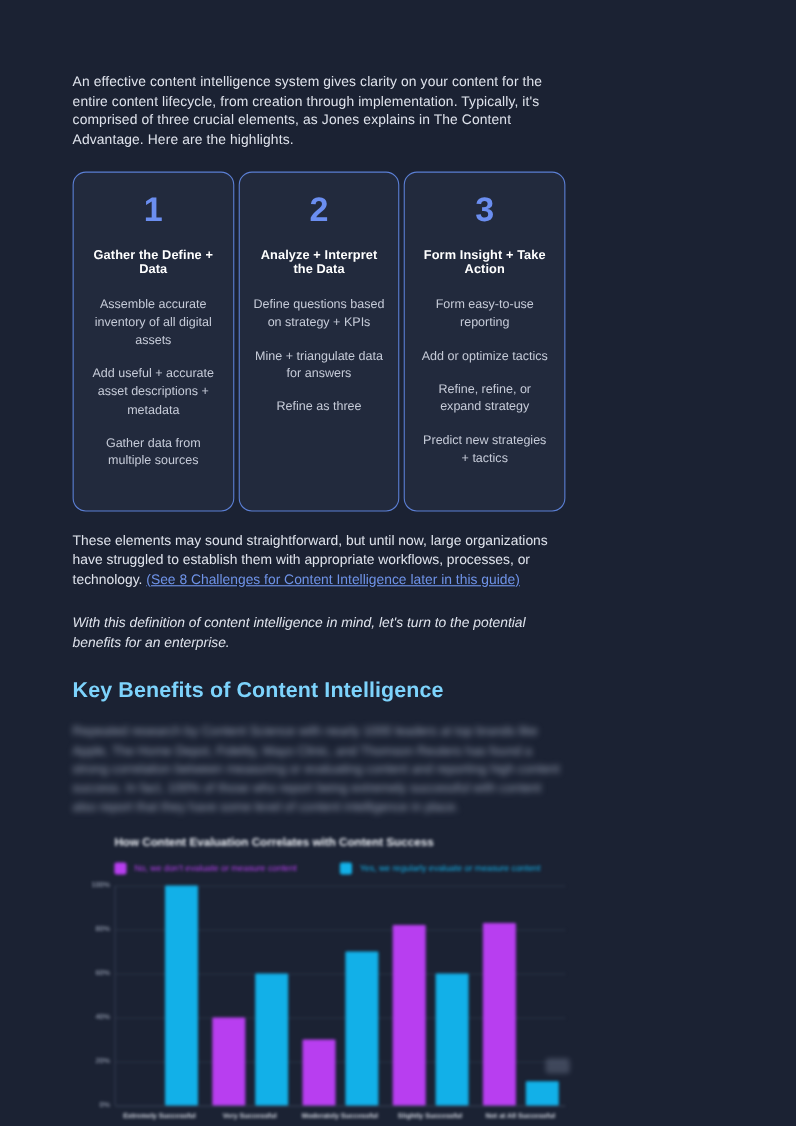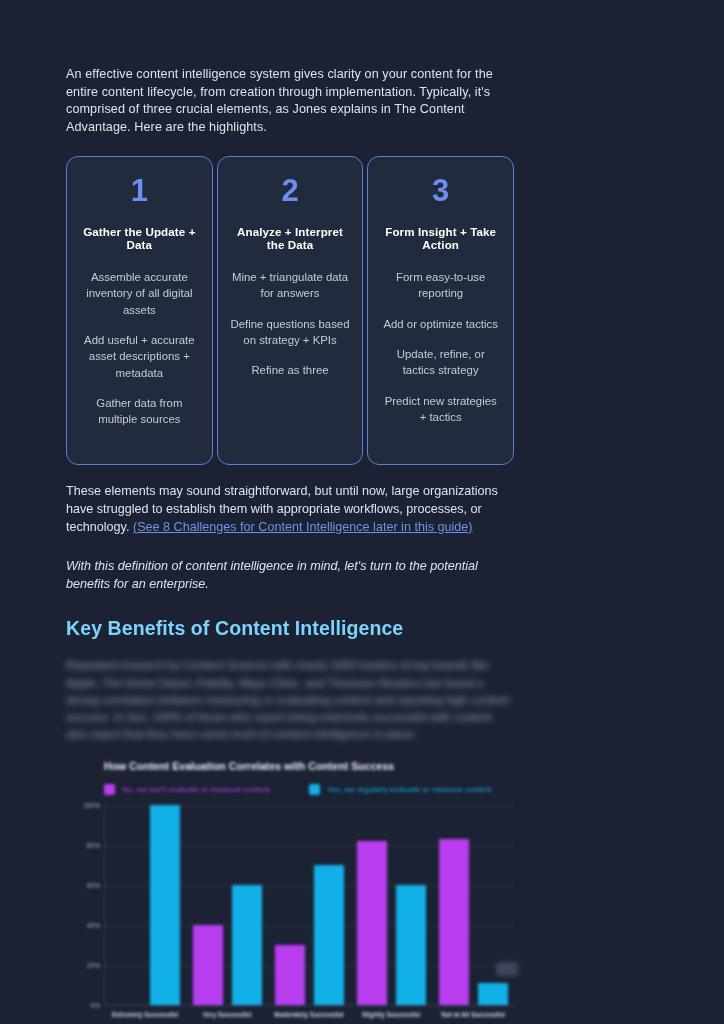--- a/index.html
+++ b/index.html
@@ -229,40 +229,40 @@
 <body>
 
 <div class="page">
 
   <p class="intro">An effective content intelligence system gives clarity on your content for the entire content lifecycle, from creation through implementation. Typically, it's comprised of three crucial elements, as Jones explains in The Content Advantage. Here are the highlights.</p>
 
   <div class="cards">
 
     <div class="card">
       <div class="card-num">1</div>
-      <div class="card-title">Gather the Update + Data</div>
+      <div class="card-title">Gather the Define + Data</div>
       <div class="card-point">Assemble accurate inventory of all digital assets</div>
       <div class="card-point">Add useful + accurate asset descriptions + metadata</div>
       <div class="card-point">Gather data from multiple sources</div>
     </div>
 
     <div class="card">
       <div class="card-num">2</div>
       <div class="card-title">Analyze + Interpret the Data</div>
+      <div class="card-point">Define questions based on strategy + KPIs</div>
       <div class="card-point">Mine + triangulate data for answers</div>
-      <div class="card-point">Define questions based on strategy + KPIs</div>
       <div class="card-point">Refine as three</div>
     </div>
 
     <div class="card">
       <div class="card-num">3</div>
       <div class="card-title">Form Insight + Take Action</div>
       <div class="card-point">Form easy-to-use reporting</div>
       <div class="card-point">Add or optimize tactics</div>
-      <div class="card-point">Update, refine, or tactics strategy</div>
+      <div class="card-point">Refine, refine, or expand strategy</div>
       <div class="card-point">Predict new strategies + tactics</div>
     </div>
 
   </div>
 
   <p class="body-p"><span>These elements may sound straightforward, but until now, large organizations have struggled to establish them with appropriate workflows, processes, or technology. </span><a class="inline-link">(See 8 Challenges for Content Intelligence later in this guide)</a></p>
 
   <p class="body-p tight">With this definition of content intelligence in mind, let's turn to the potential benefits for an enterprise.</p>
 
   <h2 class="section-heading">Key Benefits of Content Intelligence</h2>

